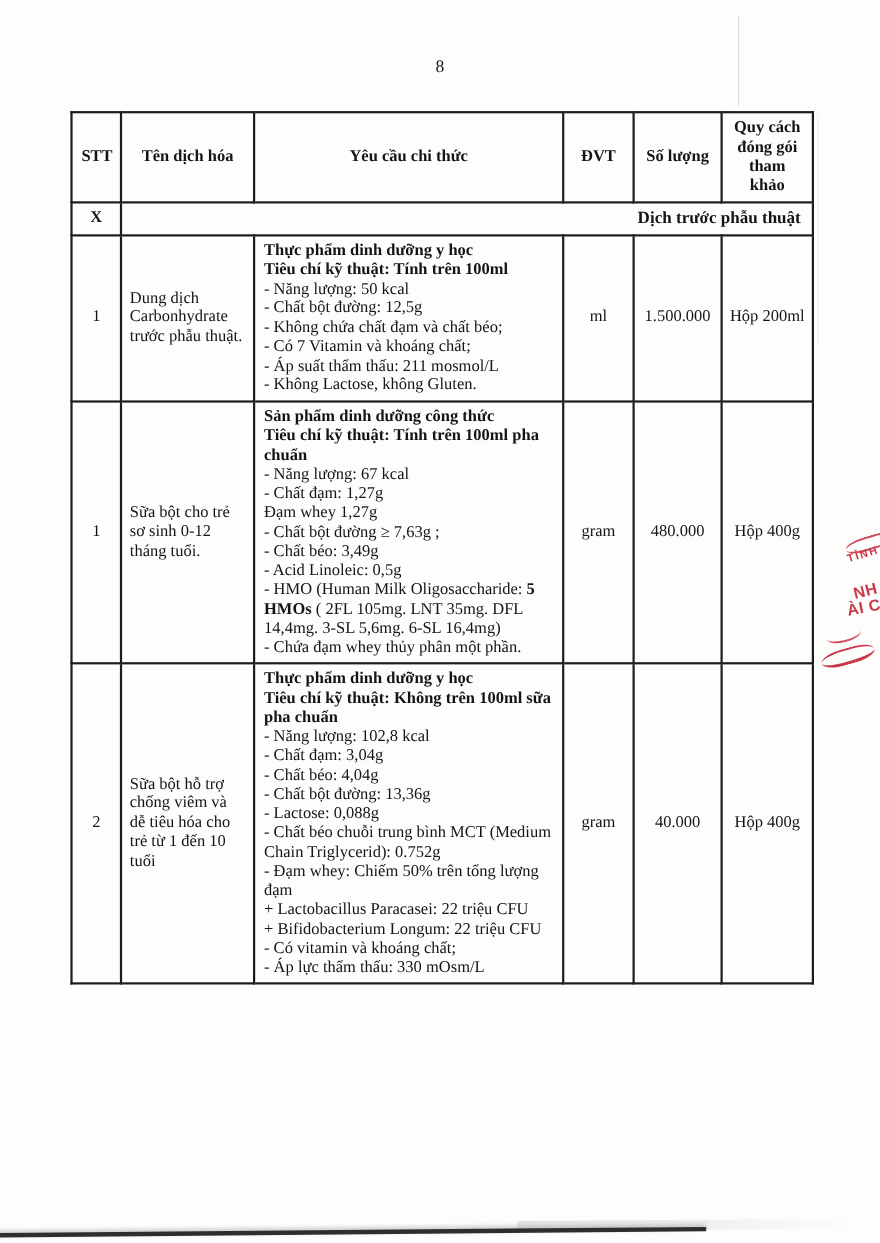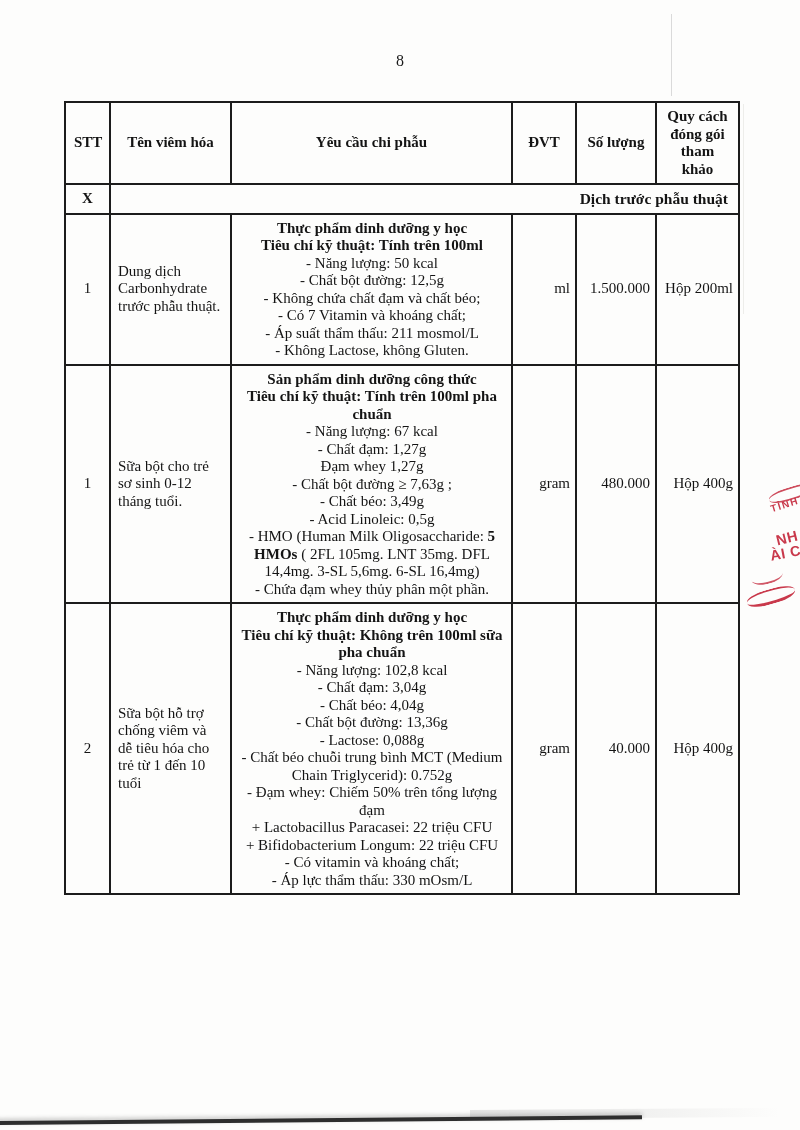--- a/index.html
+++ b/index.html
@@ -25,22 +25,22 @@
     font-size:15px; line-height:17.5px; color:#141414;
     padding:4px 7px;
     overflow:hidden;
   }
   .doc-table thead th {
     font-weight:bold; text-align:center; vertical-align:middle;
     padding:5px 8px; font-size:15px;
   }
   td.c-stt { text-align:center; vertical-align:middle; }
   td.c-name { text-align:left; vertical-align:middle; padding:4px 7px; }
-  td.c-details { text-align:center; vertical-align:top; padding:5px 7px 4px 8px; }
-  td.c-dvt, td.c-qty, td.c-pack { text-align:right; vertical-align:middle; padding:4px 5px;border-radius:19px; }
+  td.c-details { text-align:left; vertical-align:top; padding:5px 7px 4px 8px; }
+  td.c-dvt, td.c-qty, td.c-pack { text-align:center; vertical-align:middle; padding:4px 5px;border-radius:19px; }
   tr.section-row td { font-weight:bold; }
   td.section-code { text-align:center; vertical-align:middle; }
   td.section-title { text-align:right; vertical-align:middle; padding:5px 10px; font-size:15.5px; }
   p.det { margin:0; }
   .b { font-weight:bold; }
 
   
   .stamp {
     position:absolute; left:744px; top:482px; width:60px; height:140px;
     font-family:"Liberation Sans","DejaVu Sans",sans-serif;
@@ -105,22 +105,22 @@
       <col style="width:45px">
         <col style="width:121px">
         <col style="width:281px">
       <col style="width:64px">
         <col style="width:80px">
         <col style="width:83px">
     </colgroup>
     <thead>
       <tr id="header-row">
           <th>STT</th>
-          <th>Tên viêm hóa</th>
-          <th>Yêu cầu chi phẫu</th>
+          <th>Tên dịch hóa</th>
+          <th>Yêu cầu chi thức</th>
           <th>ĐVT</th>
           <th>Số lượng</th>
           <th>Quy cách đóng gói tham khảo</th>
         </tr>
     </thead>
     <tbody id="table-body">
         <tr class="section-row">
           <td class="section-code">X</td>
           <td class="section-title" colspan="5">Dịch trước phẫu thuật</td>
         </tr>

